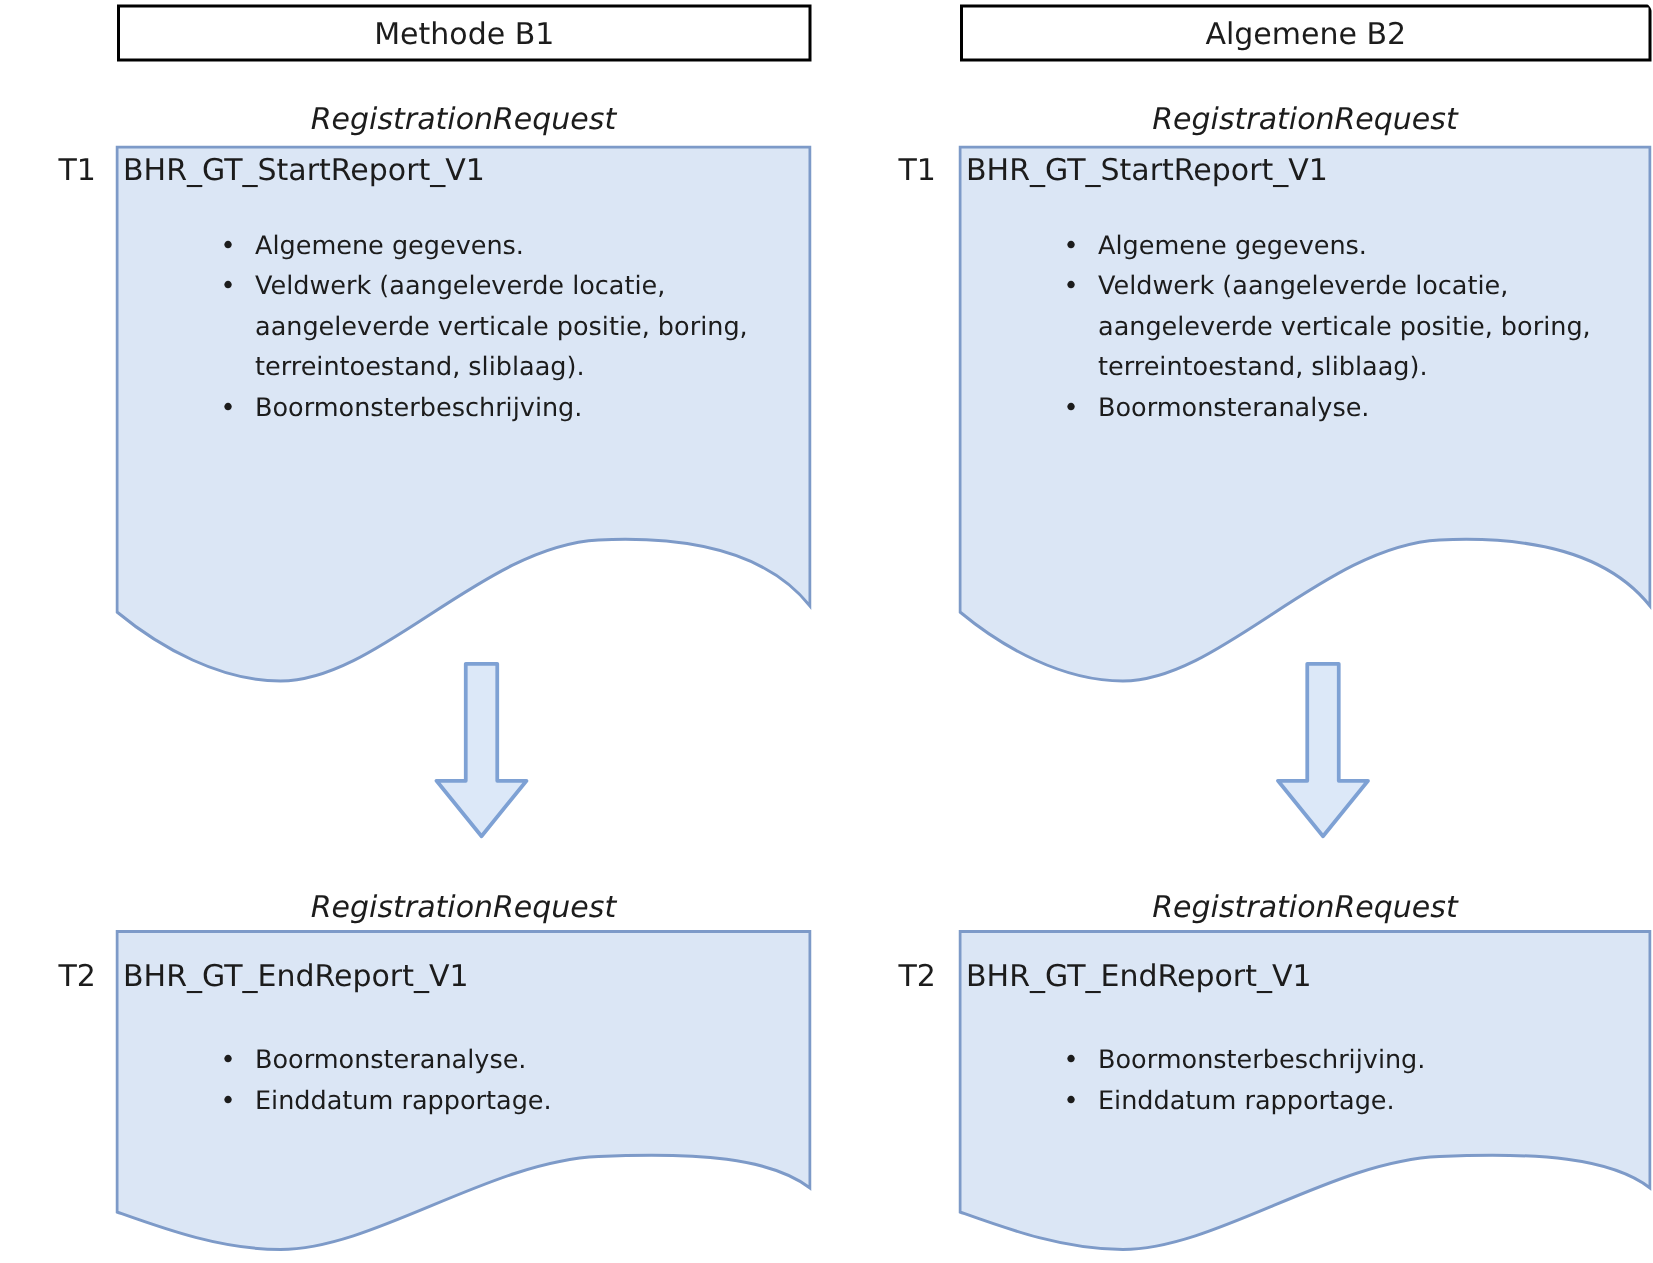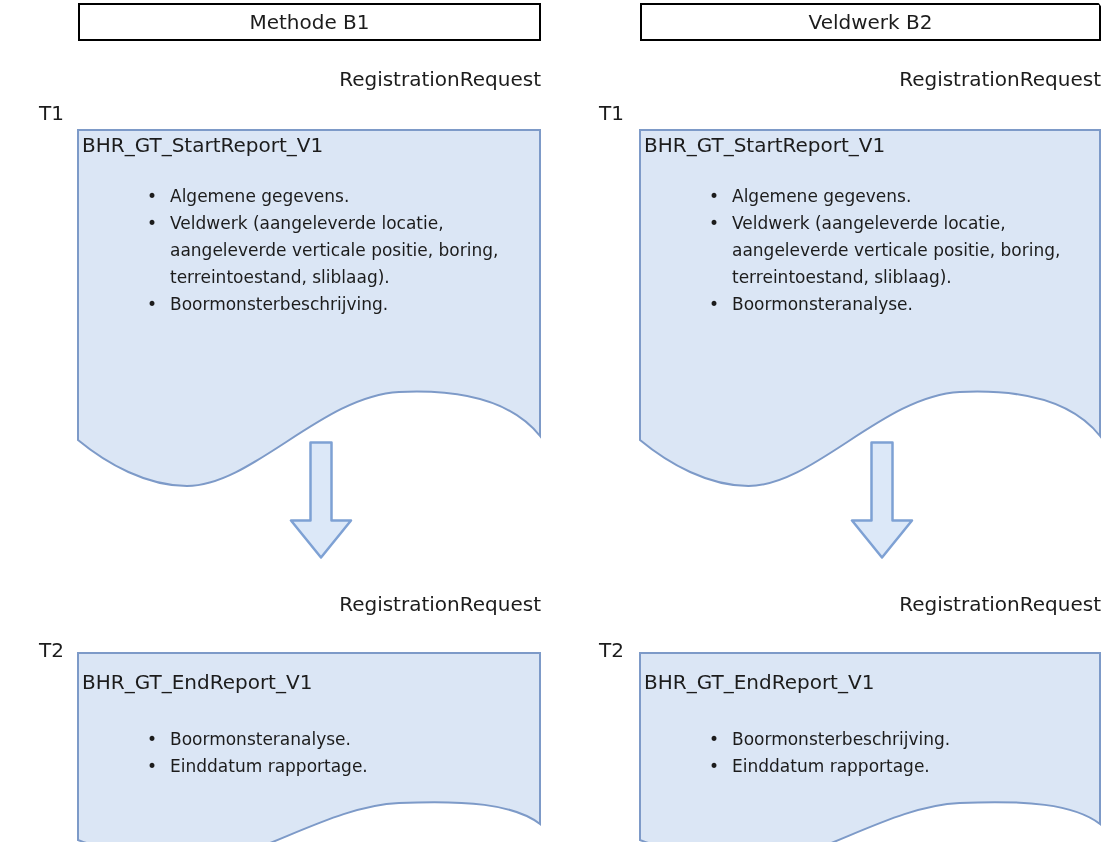--- a/index.html
+++ b/index.html
@@ -19,31 +19,32 @@
     height: 34px;
     border: 2px solid var(--header-border, #000000);
     background: #ffffff;
     display: flex;
     align-items: center;
     justify-content: center;
     font-size: 20px;
   }
   .reg-label {
     position: absolute;
-    text-align: right;
+    text-align: center;
     font-size: 20px;
     line-height: 24px;
+    font-style: italic;
   }
   .t-label {
     position: absolute;
     font-size: 20px;
     line-height: 24px;
     margin-left: 11px;
   }
-  .doc { position: absolute; margin-top: 32px; }
+  .doc { position: absolute; }
   .doc svg { display: block; }
   .doc-path {
     fill: var(--doc-fill, #dbe6f5);
     stroke: var(--doc-border, #7d9ac8);
     stroke-width: 2;
   }
   .doc-content {
     position: absolute;
     top: 0; left: 0; right: 0;
     padding: 4px 4px 0 5px;
@@ -116,21 +117,21 @@
     <div class="doc-content">
       <div>BHR_GT_EndReport_V1</div>
       <ul class="bullets">
         <li>Boormonsteranalyse.</li>
         <li>Einddatum rapportage.</li>
       </ul>
     </div>
   </div>
 
   <div class="method-box" style="left:640px; width:457px;">
-    <span>Veldwerk B2</span>
+    <span>Algemene B2</span>
   </div>
 
   <div class="reg-label" style="left:639px; top:67px; width:462px;">RegistrationRequest</div>
 
   <div class="t-label" style="left:588px; top:101px;">T1</div>
 
   <div class="doc doc-t1" style="left:639px; top:97px; width:462px; height:364px;">
     <svg width="462" height="364" viewBox="0 0 464 364" preserveAspectRatio="none">
       <path class="doc-path" d="M1 1 L463 1 L463 307 C435 272 385 260 322 263 C245 267 175 357 110 357 C70 357 30 335 1 311 Z"></path>
     </svg>

